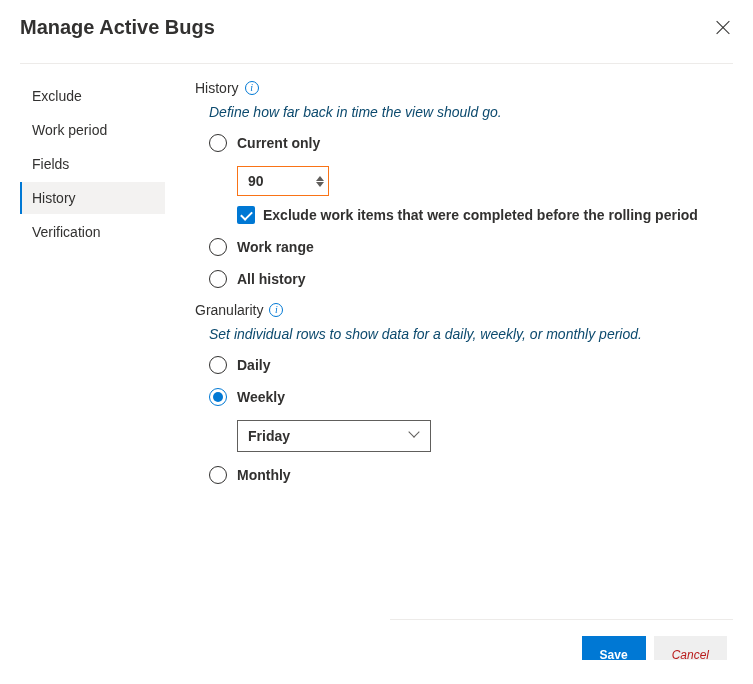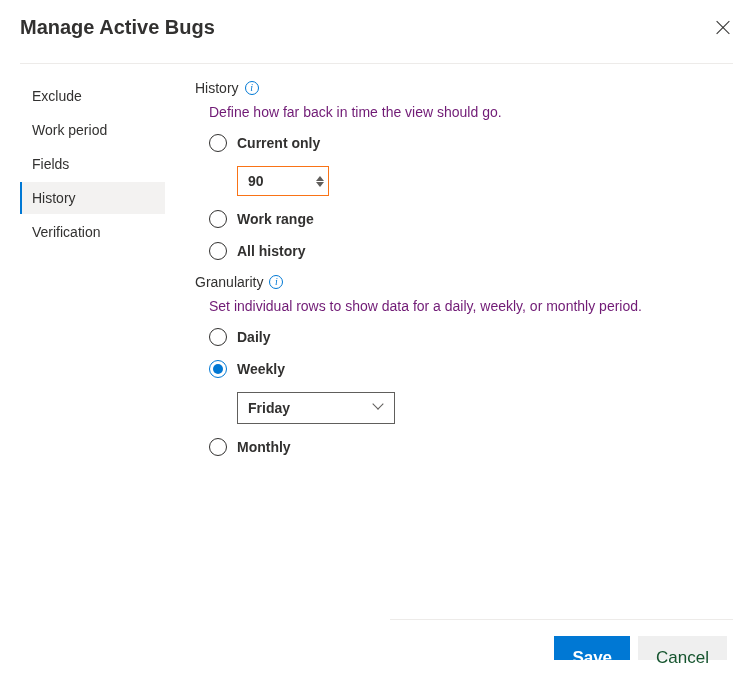--- a/index.html
+++ b/index.html
@@ -12,45 +12,45 @@
 .close-btn::before { transform: rotate(45deg); }
 .close-btn::after { transform: rotate(-45deg); }
 .body { display: flex; flex: 1; padding-top: 16px; overflow: hidden; }
 .sidebar { width: 145px; flex-shrink: 0; }
 .sb-item { padding: 8px 10px; cursor: pointer; border-left: 2px solid transparent; margin-bottom: 2px; }
 .sb-item.active { background: #f3f2f1; border-left: 2px solid #0078d4; }
 .content { flex: 1; padding-left: 30px; }
 .section-hdr { display: flex; align-items: center; gap: 6px; margin-bottom: 8px; }
 .section-hdr-label { font-size: 14px; }
 .info-icon { width: 14px; height: 14px; border: 1px solid #0078d4; border-radius: 50%; display: inline-flex; align-items: center; justify-content: center; color: #0078d4; font-size: 10px; font-style: italic; font-family: Georgia, serif; line-height: 1; }
-.desc { color: #701a75; margin-bottom: 14px; padding-left: 14px; }
+.desc { color: #0c4a6e; margin-bottom: 14px; padding-left: 14px; font-style: italic; }
 .opts { padding-left: 14px; font-weight: bold; }
 .radio-row { display: flex; align-items: center; gap: 10px; margin-bottom: 14px; cursor: pointer; }
 .radio { width: 18px; height: 18px; border: 1px solid #323130; border-radius: 50%; display: flex; align-items: center; justify-content: center; flex-shrink: 0; }
 .radio.checked { border-color: #0078d4; }
 .radio.checked::after { content: ""; width: 10px; height: 10px; background: #0078d4; border-radius: 50%; }
 .sub { margin-left: 28px; margin-bottom: 14px; }
 .num-input { width: 92px; height: 30px; border: 1px solid #f97316; display: flex; align-items: center; padding: 0 4px 0 10px; position: relative; margin-bottom: 10px; }
 .num-input span { flex: 1; }
 .spin { display: flex; flex-direction: column; gap: 1px; }
 .spin-btn { width: 8px; height: 6px; cursor: pointer; }
 .spin-up { border-left: 4px solid transparent; border-right: 4px solid transparent; border-bottom: 5px solid #605e5c; }
 .spin-dn { border-left: 4px solid transparent; border-right: 4px solid transparent; border-top: 5px solid #605e5c; }
 .check-row { display: flex; align-items: center; gap: 8px; cursor: pointer; }
 .checkbox { width: 18px; height: 18px; border-radius: 2px; display: flex; align-items: center; justify-content: center; flex-shrink: 0; }
 .checkbox.checked { background: #0078d4; }
 .checkbox.checked::after { content: ""; width: 5px; height: 9px; border: solid #fff; border-width: 0 2px 2px 0; transform: rotate(45deg); margin-top: -2px; }
 .section2 { margin-top: 14px; }
-.select { width: 158px; height: 32px; border: 1px solid #605e5c; display: flex; align-items: center; padding: 0 10px; justify-content: space-between; cursor: pointer; }
+.select { width: 194px; height: 32px; border: 1px solid #605e5c; display: flex; align-items: center; padding: 0 10px; justify-content: space-between; cursor: pointer; }
 .chev { width: 10px; height: 10px; }
 .chev::after { content: ""; display: block; width: 7px; height: 7px; border-right: 1px solid #605e5c; border-bottom: 1px solid #605e5c; transform: rotate(45deg); margin-top: -3px; }
 .footer { display: flex; justify-content: flex-end; gap: 8px; padding: 16px 6px 24px 0; border-top: 1px solid #edebe9; margin-left: 370px; }
-.btn { height: 20px; padding: 12px 18px; border: none; font-size: 17px; cursor: pointer; font-family: inherit; }
+.btn { height: 20px; padding: 12px 18px; border: none; font-size: 12px; cursor: pointer; font-family: inherit; }
 .btn-primary { background: #0078d4; color: #fff; font-weight: 600; }
-.btn-default { background: #efefef; color: #14532d; }
+.btn-default { background: #efefef; color: #b91c1c; font-style: italic; }
 </style>
 </head>
 <body>
 
 <div class="dialog">
   <div class="header">
     <div class="title">Manage Active Bugs</div>
     <div class="close-btn"></div>
   </div>
 
@@ -77,20 +77,24 @@
         </div>
 
 
         <div class="sub">
           <div class="num-input">
             <span>90</span>
             <div class="spin">
               <div class="spin-btn spin-up"></div>
               <div class="spin-btn spin-dn"></div>
             </div>
+          </div>
+          <div class="check-row">
+            <div class="checkbox checked"></div>
+            <span>Exclude work items that were completed before the rolling period</span>
           </div>
         </div>
 
         <div class="radio-row">
           <div class="radio"></div>
           <span>Work range</span>
         </div>
 
         <div class="radio-row">
           <div class="radio"></div>

